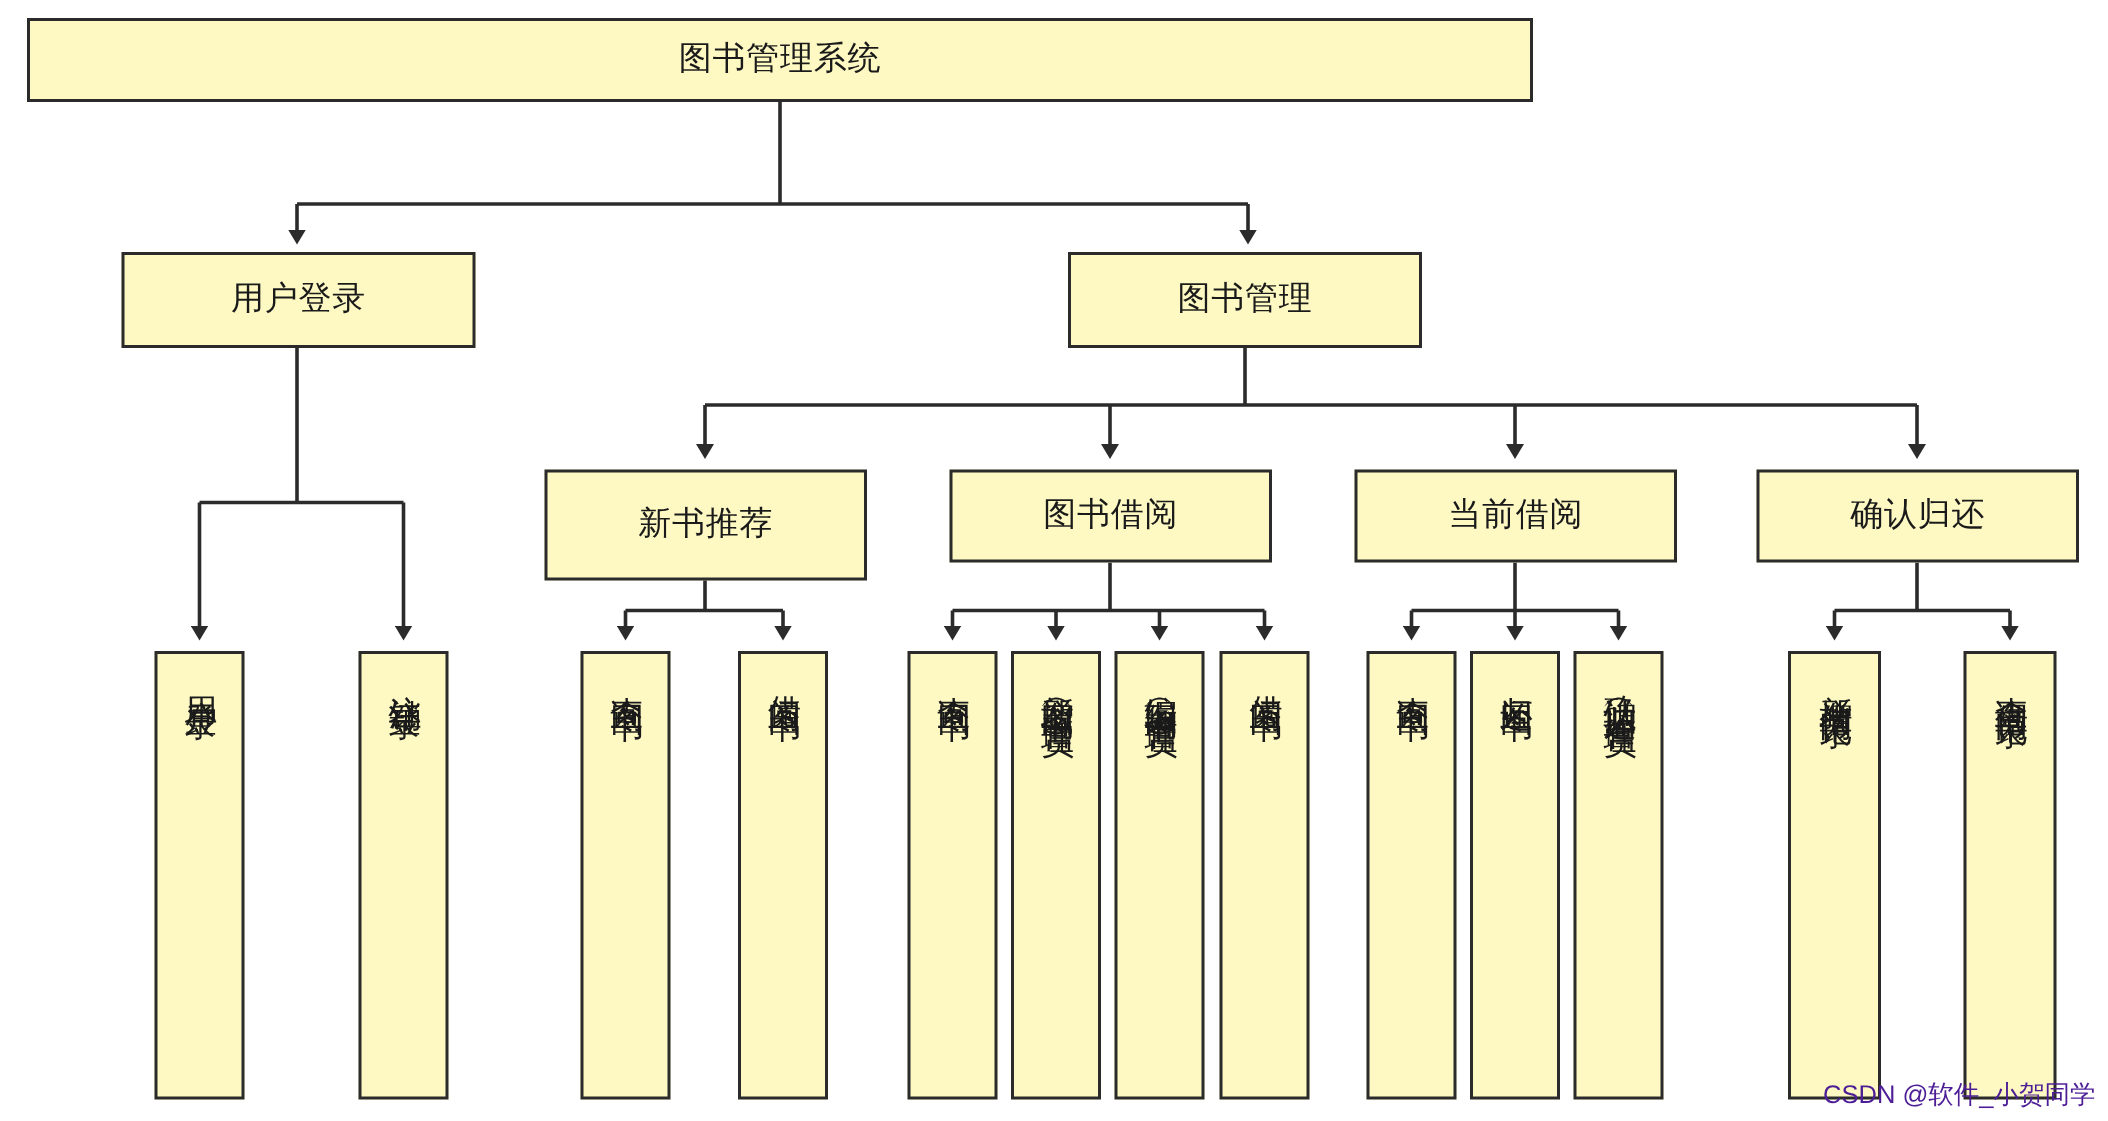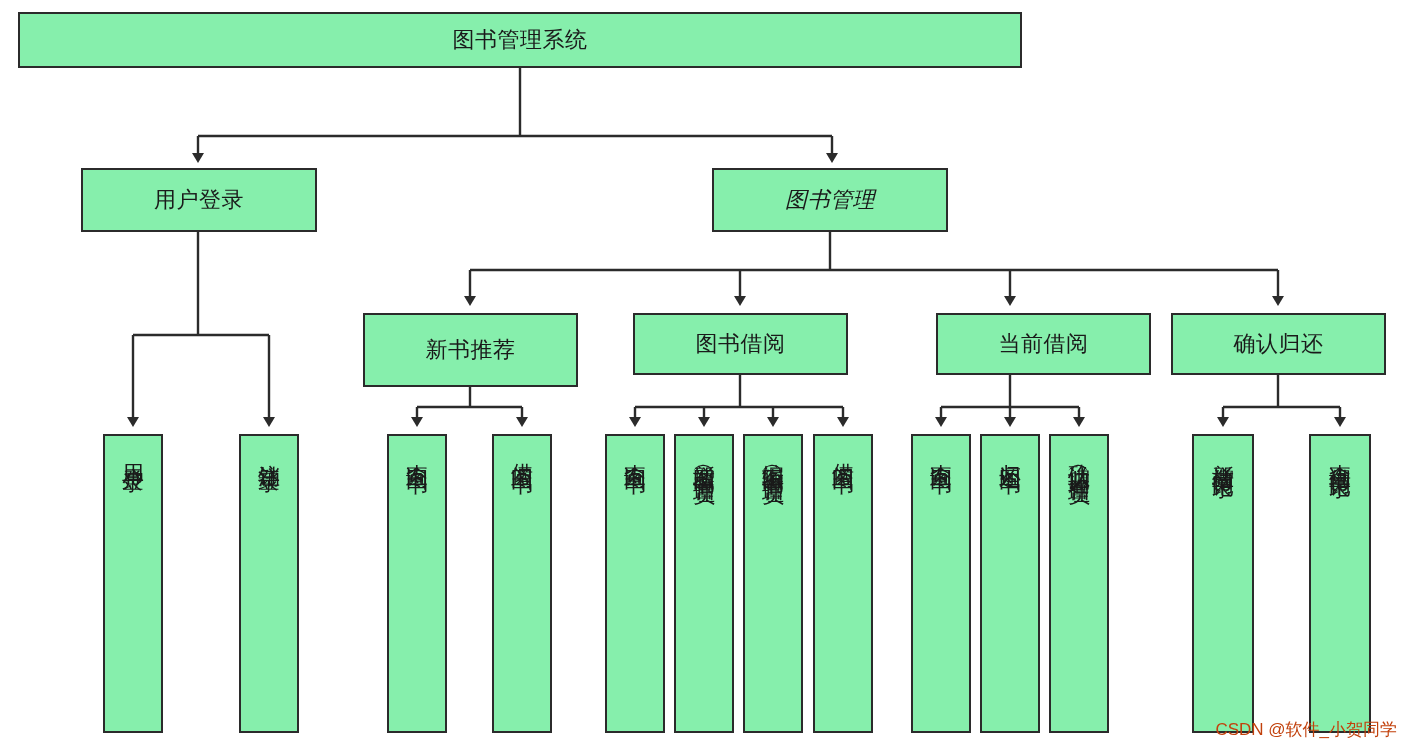--- a/index.html
+++ b/index.html
@@ -24,21 +24,21 @@
     position: absolute;
     left: 0;
     top: 0;
     width: 1405px;
     height: 747px;
     pointer-events: none;
   }
   .node {
     position: absolute;
     box-sizing: border-box;
-    background: #86efac;
+    background: #fef9c3;
     border: 2px solid #2b2b2b;
     display: flex;
     align-items: center;
     justify-content: center;
     color: #1a1a1a;
     z-index: 2;
   }
   .node-label {
     display: block;
     text-align: center;
@@ -64,21 +64,21 @@
     font-size: 22px;
     line-height: 1.0;
     letter-spacing: 3px;
     max-height: 290px;
   }
   #watermark {
     position: absolute;
     right: 8px;
     bottom: 6px;
     font-size: 17px;
-    color: #c2410c;
+    color: #4c1d95;
     white-space: nowrap;
     z-index: 3;
     font-family: "Liberation Sans", sans-serif;
   }
 </style>
 </head>
 <body>
 
 <div id="diagram-root">
 
@@ -132,31 +132,31 @@
     </g>
   </svg>
 
   <div class="node h" id="node-root" style="left:18px; top:12px; width:1004px; height:56px;">
     <span class="node-label">图书管理系统</span>
   </div>
 
   <div class="node h" style="left:81px; top:168px; width:236px; height:64px;">
     <span class="node-label">用户登录</span>
   </div>
-  <div class="node h" style="left:712px; top:168px; width:236px; height:64px;font-style:italic;">
+  <div class="node h" style="left:712px; top:168px; width:236px; height:64px;">
     <span class="node-label">图书管理</span>
   </div>
 
   <div class="node h" style="left:363px; top:313px; width:215px; height:74px;">
     <span class="node-label">新书推荐</span>
   </div>
   <div class="node h" style="left:633px; top:313px; width:215px; height:62px;">
     <span class="node-label">图书借阅</span>
   </div>
-  <div class="node h" style="left:903px; top:313px; width:215px; height:62px;margin-left:33px;">
+  <div class="node h" style="left:903px; top:313px; width:215px; height:62px;">
     <span class="node-label">当前借阅</span>
   </div>
   <div class="node h" style="left:1171px; top:313px; width:215px; height:62px;">
     <span class="node-label">确认归还</span>
   </div>
 
   <div class="node v" style="left:103px; top:434px; width:60px; height:299px;">
     <span class="node-label">用户登录</span>
   </div>
   <div class="node v" style="left:239px; top:434px; width:60px; height:299px;">

